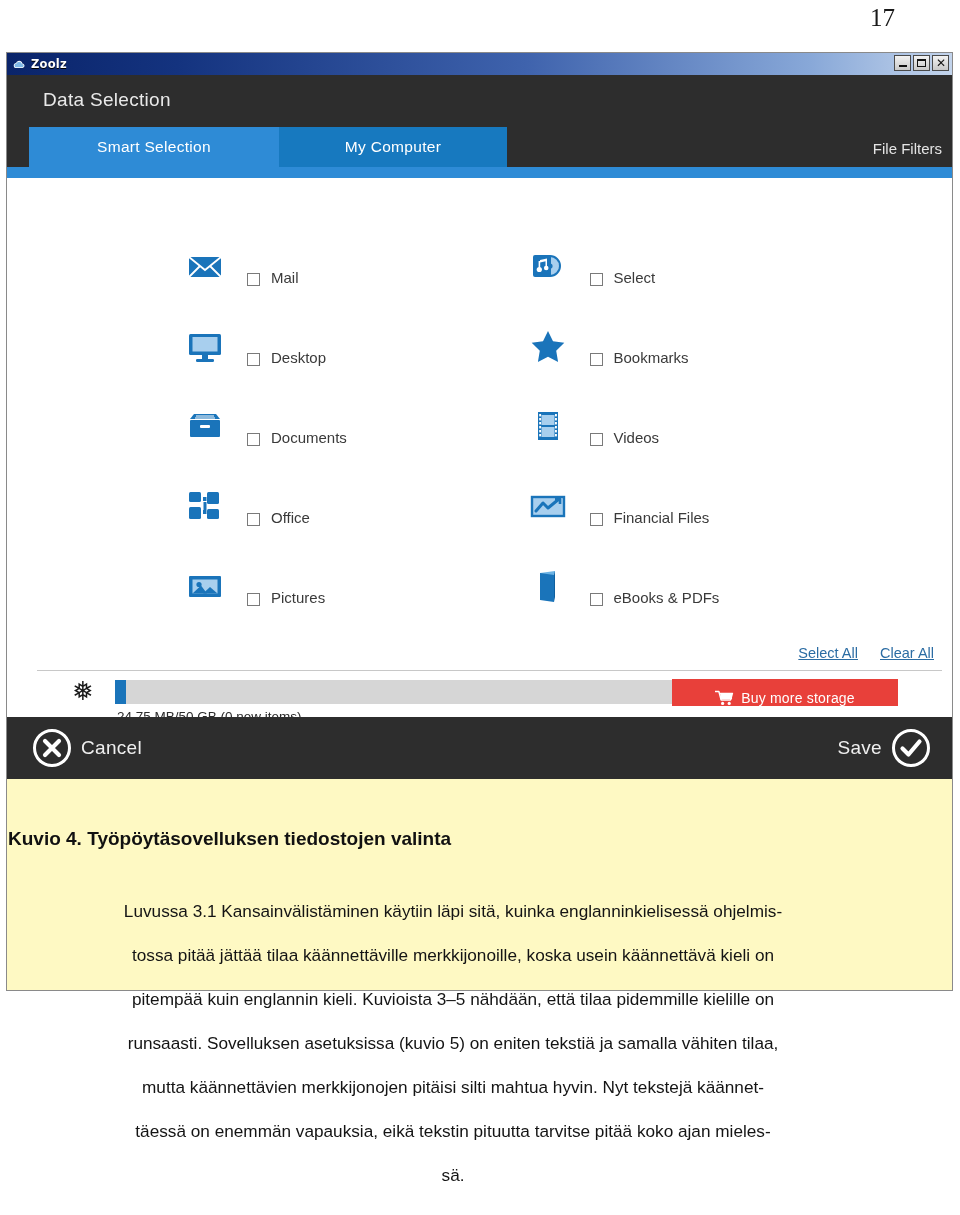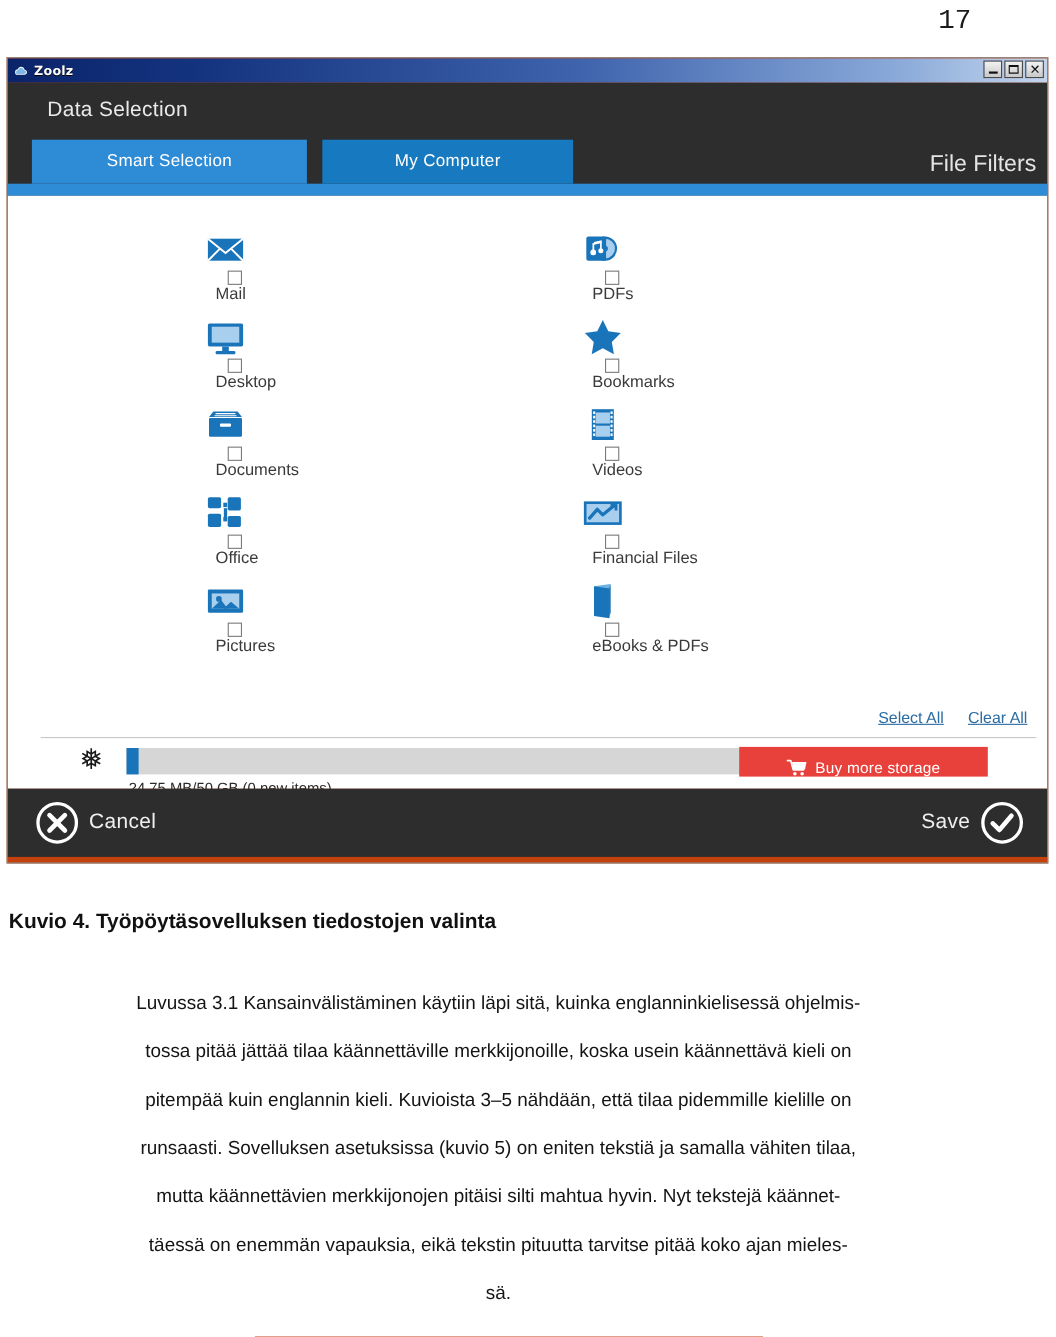--- a/index.html
+++ b/index.html
@@ -7,31 +7,31 @@
   body {
     width:960px; height:1215px;
     background:#ffffff;
     font-family:"Liberation Sans", sans-serif;
     position:relative;
     overflow:hidden;
   }
 
   
   .page-num {
-    position:absolute; top:4px; right:77px;
-    font-family:Liberation Mono, monospace;
+    position:absolute; top:4px; right:65px;
+    font-family:Liberation Serif, serif;
     font-size:25px; color:#1a1a1a;
   }
 
   
   .app-window {
     position:absolute; left:6px; top:52px;
-    width:947px; height:733px;
+    width:947px; height:939px;
     border:1px solid #8a8a8a;
-    background:#c2410c;
+    background:#fef9c3;
     overflow:hidden;
   }
 
   
   .titlebar {
     height:22px; width:100%;
     background:linear-gradient(to right,#0a246a 0%,#14337f 18%,#3f63ad 55%,#88a8d8 85%,#c3d4ec 100%);
     display:flex; align-items:center;
     padding:0 2px 0 4px;
     position:relative;
@@ -67,39 +67,39 @@
     font-family:"Liberation Sans", sans-serif;
     letter-spacing:0.3px;
   }
 
   .tabbar { position:relative; height:40px; display:flex; align-items:flex-end; padding-left:22px; }
   .tab {
     height:40px; line-height:40px; text-align:center;
     color:#ffffff; font-size:15.5px; letter-spacing:0.3px;
   }
   .tab-active { width:250px; background:#2e8bd6; }
-  .tab-inactive { width:228px; background:#1779bf; margin-left:14px; }
+  .tab-inactive { width:228px; background:#1779bf; margin-left:0; }
   .file-filters {
     position:absolute; right:6px; bottom:0; height:40px; line-height:44px;
-    color:#e4e4e4; font-size:21px; padding-right:4px;
+    color:#e4e4e4; font-size:15px; padding-right:4px;
   }
   .accent-strip { height:11px; background:#2e8bd6; }
 
   
   .content {
     background:#ffffff; height:539px;
     position:relative; padding:0;
   }
   .grid {
     display:grid;
     grid-template-columns:1fr 1fr;
     padding:28px 0 0 0;
     row-gap:0px;
   }
-  .cell { display:flex; align-items:flex-start; height:80px;flex-direction:column; }
+  .cell { display:flex; align-items:flex-end; height:80px; }
   .col-left .cell { padding-left:178px; }
   .col-right .cell { padding-left:48px; }
   .ic { width:40px; height:40px; flex:0 0 auto; position:relative; }
   .cbox {
     width:13px; height:13px; border:1px solid #7a7a7a;
     background:#fff; margin-left:22px; flex:0 0 auto;
   }
   .clabel { margin-left:11px; font-size:15px; color:#3a3a3a; white-space:nowrap; }
 
   
@@ -297,21 +297,21 @@
               <circle cx="22" cy="20" r="2.6" fill="#1a74ba"></circle>
               <rect x="5" y="9" width="18" height="22" rx="2" fill="#1a74ba"></rect>
               <path d="M12 14 L19 12.5 L19 15 L12 16.5 Z" fill="#ffffff"></path>
               <circle cx="11.3" cy="23.5" r="2.6" fill="#ffffff"></circle>
               <circle cx="18.2" cy="22" r="2.3" fill="#ffffff"></circle>
               <rect x="10.6" y="15" width="1.6" height="9" fill="#ffffff"></rect>
               <rect x="17.5" y="13.5" width="1.5" height="9" fill="#ffffff"></rect>
             </svg>
           </span>
           <span class="cbox"></span>
-          <span class="clabel">PDFs</span>
+          <span class="clabel">Select</span>
         </div>
 
         <div class="cell">
           <span class="ic">
             <svg width="40" height="40" viewBox="0 0 40 40">
               <path d="M20 5 L25 15.2 L36.3 16.8 L28.2 24.8 L30.1 36 L20 30.7 L9.9 36 L11.8 24.8 L3.7 16.8 L15 15.2 Z" fill="#1a74ba"></path>
             </svg>
           </span>
           <span class="cbox"></span>
           <span class="clabel">Bookmarks</span>

